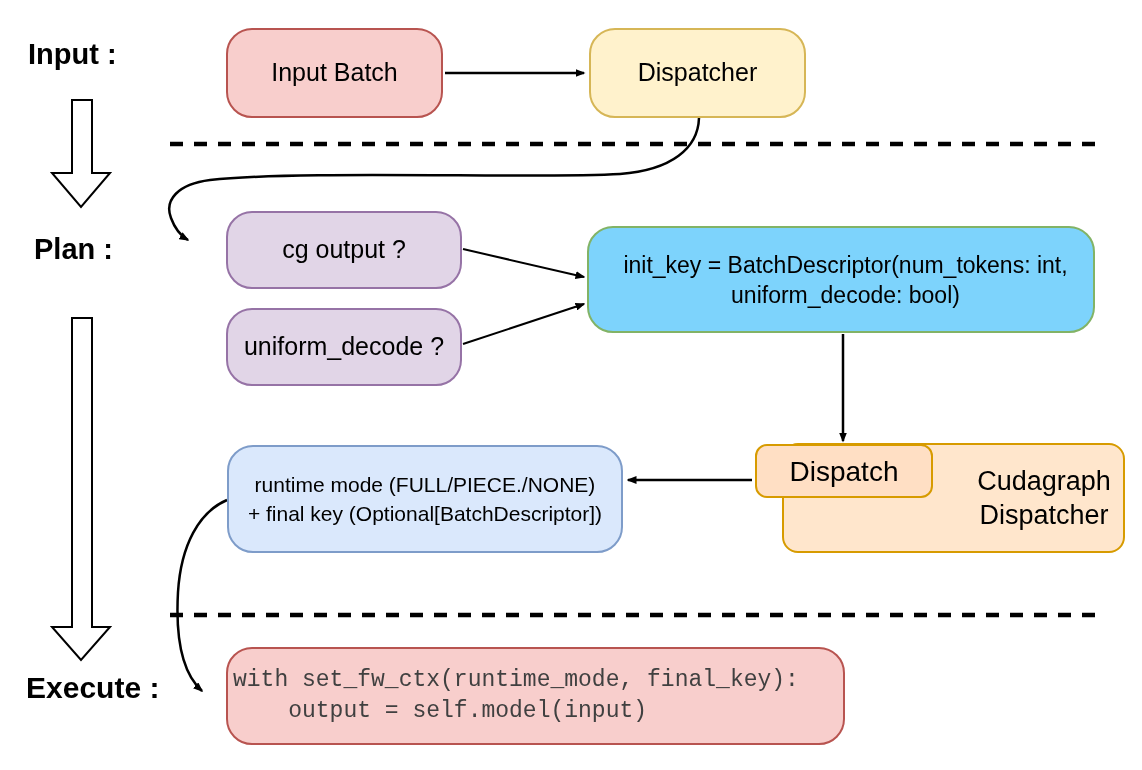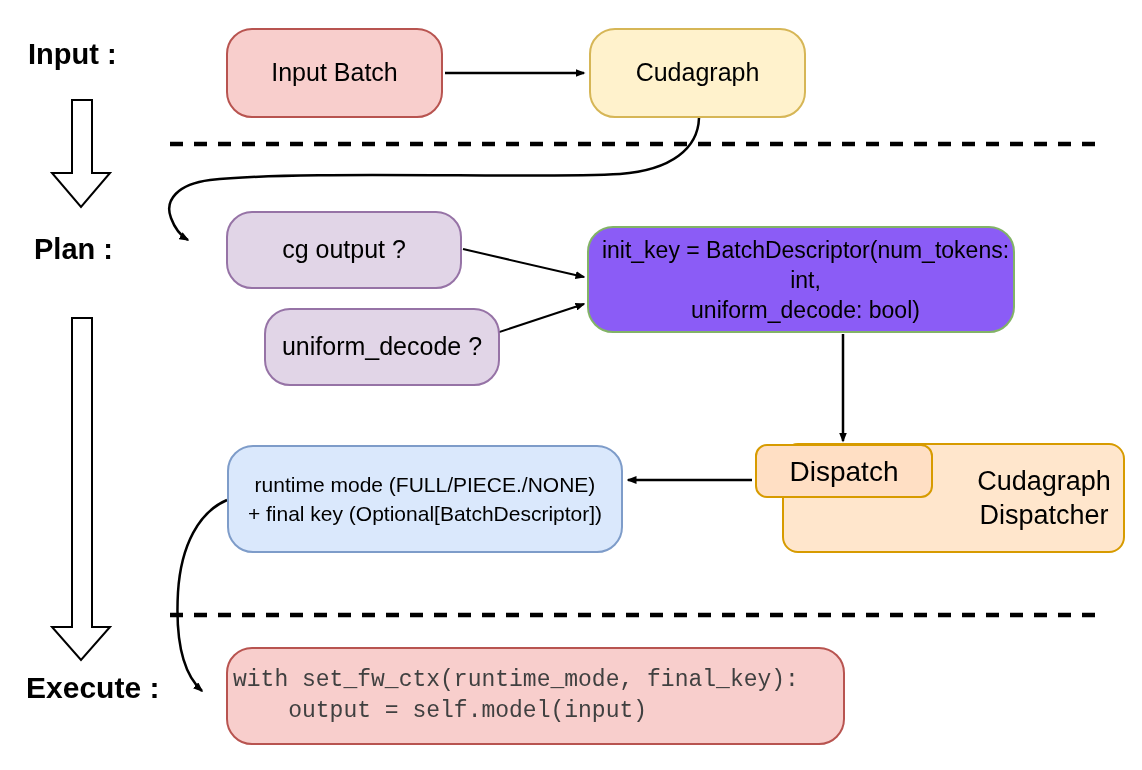--- a/index.html
+++ b/index.html
@@ -10,22 +10,22 @@
   .layer { position:absolute; left:0; top:0; width:1142px; height:770px; }
   .phase-label { position:absolute; font-weight:bold; font-size:29px; color:#000; white-space:nowrap; }
   .node {
     position:absolute; box-sizing:border-box; border-radius:26px; border-style:solid; border-width:2px;
     display:flex; flex-direction:column; align-items:center; justify-content:center;
     text-align:center; font-size:25px; line-height:1.25; color:#000;
   }
   .node-input-batch   { left:226px; top:28px;  width:217px; height:90px; background:#F8CECC; border-color:#B85450; }
   .node-preprocess    { left:589px; top:28px;  width:217px; height:90px; background:#FFF2CC; border-color:#D6B656; }
   .node-cg-padding    { left:226px; top:211px; width:236px; height:78px; background:#E1D5E7; border-color:#9673A6; }
-  .node-uniform       { left:226px; top:308px; width:236px; height:78px; background:#E1D5E7; border-color:#9673A6;margin-left:38px; }
-  .node-init-key      { left:587px; top:226px; width:428px; height:107px; background:#8b5cf6; border-color:#82B366; font-size:23px; line-height:30px;padding-left:9px; }
+  .node-uniform       { left:226px; top:308px; width:236px; height:78px; background:#E1D5E7; border-color:#9673A6; }
+  .node-init-key      { left:587px; top:226px; width:508px; height:107px; background:#7dd3fc; border-color:#82B366; font-size:23px; line-height:30px;padding-left:9px; }
   .node-cudagraph     { left:752px; top:443px; width:343px; height:110px; background:#FFE6CC; border-color:#D79B00; border-radius:16px;margin-left:30px; }
   .cudagraph-text     { position:absolute; left:180px; top:0; width:160px; height:106px; display:flex; align-items:center; justify-content:center; text-align:center; font-size:27px; line-height:34px; }
   .node-dispatch      { left:755px; top:444px; width:178px; height:54px; background:#FFDFC4; border-color:#D79B00; font-size:28px; border-radius:12px; }
   .node-runtime       { left:227px; top:445px; width:396px; height:108px; background:#DAE8FC; border-color:#7E9CC9; font-size:21px; line-height:29px; }
   .node-code          { left:226px; top:647px; width:619px; height:98px; background:#F8CECC; border-color:#B85450;
                         align-items:flex-start; text-align:left; padding-left:5px;
                         font-family:"Liberation Mono", monospace; font-size:23px; line-height:31px; color:#404040; }
   .code-line { white-space:pre; }
 </style>
 </head>
@@ -58,21 +58,21 @@
 
   <div class="phase-label" style="left:28px; top:38px;">Input :</div>
   <div class="phase-label" style="left:34px; top:233px;">Plan :</div>
   <div class="phase-label" style="left:26px; top:671px; font-size:30px;">Execute :</div>
 
   <div class="node node-input-batch">
     <span>Input Batch</span>
   </div>
 
   <div class="node node-preprocess">
-    <span>Cudagraph</span>
+    <span>Dispatcher</span>
   </div>
 
   <div class="node node-cg-padding">
     <span>cg output ?</span>
   </div>
 
   <div class="node node-uniform">
     <span>uniform_decode ?</span>
   </div>
 

